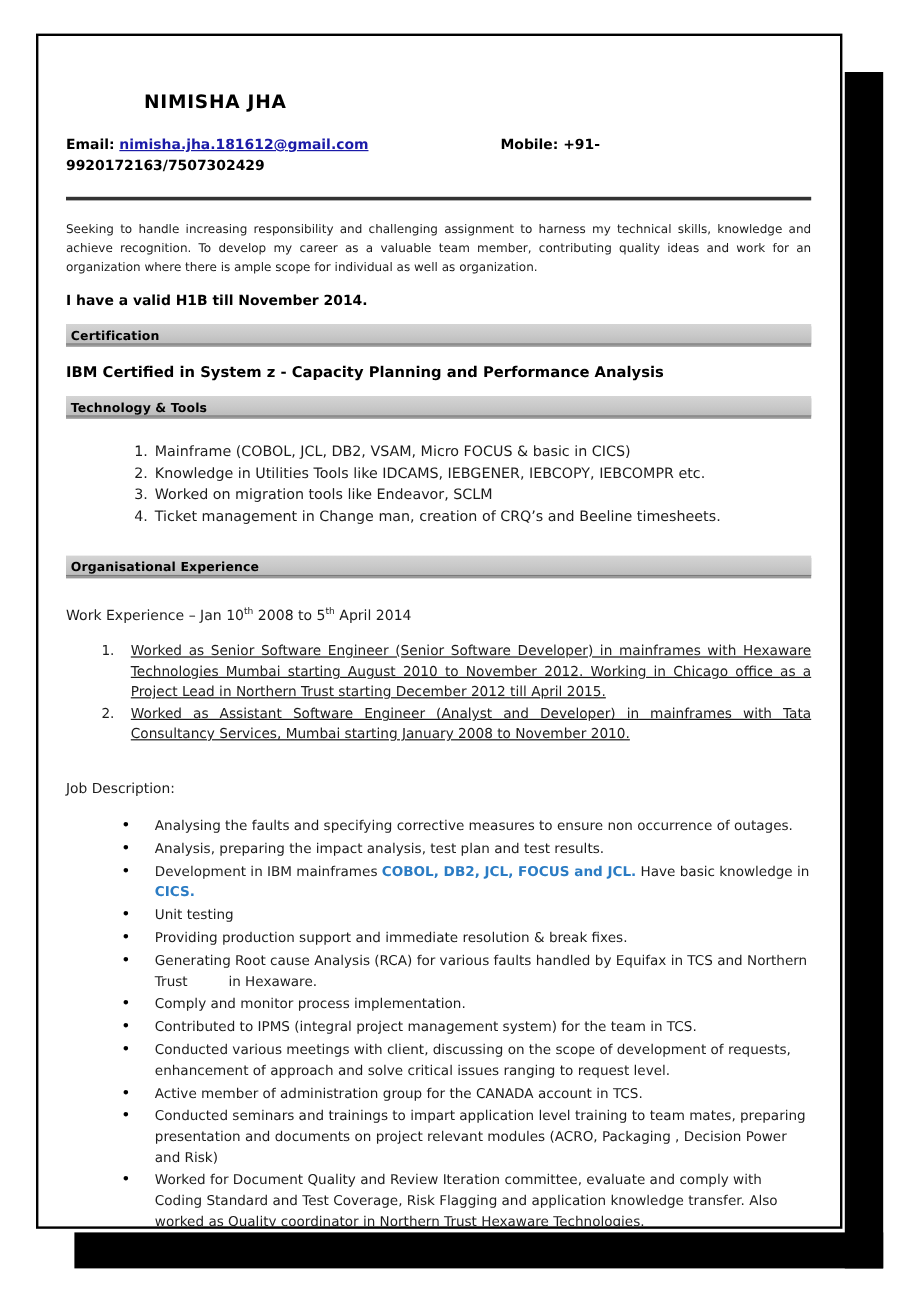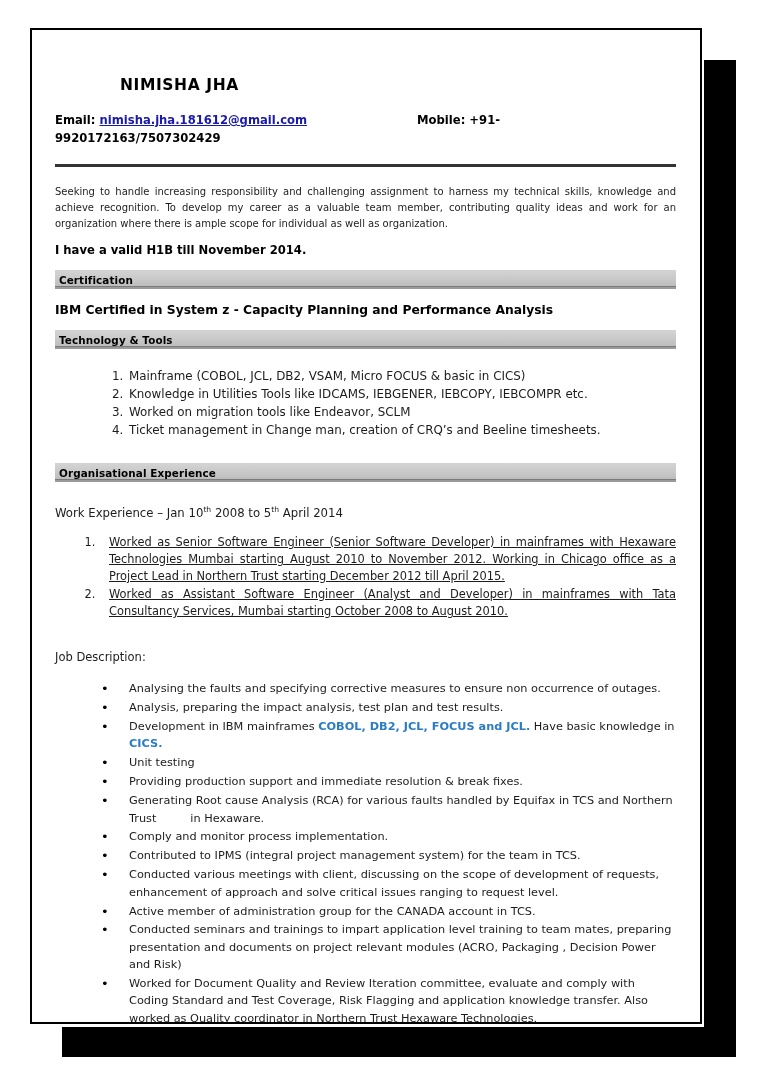--- a/index.html
+++ b/index.html
@@ -234,21 +234,21 @@
     <div class="section-bar" style="margin-top:24px;">
       <span class="section-bar-label">Organisational Experience</span>
     </div>
 
     <div class="work-exp-line">
       <span>Work Experience – Jan 10</span><sup>th</sup><span> 2008 to 5</span><sup>th</sup><span> April 2014</span>
     </div>
 
     <ol class="exp-list" type="1" style="list-style-type:decimal;">
       <li>Worked as Senior Software Engineer (Senior Software Developer) in mainframes with Hexaware Technologies Mumbai starting August 2010 to November 2012.  Working in Chicago office as a Project Lead in Northern Trust starting December 2012 till April 2015.</li>
-      <li>Worked as Assistant Software Engineer (Analyst and Developer) in mainframes with Tata Consultancy Services, Mumbai starting October 2008 to August 2010.</li>
+      <li>Worked as Assistant Software Engineer (Analyst and Developer) in mainframes with Tata Consultancy Services, Mumbai starting January 2008 to November 2010.</li>
     </ol>
 
     <div class="job-desc-title">Job Description:</div>
 
     <ul class="duties">
       <li>Analysing the faults and specifying corrective measures to ensure non occurrence of outages.</li>
       <li>Analysis, preparing the impact analysis, test plan and test results.</li>
       <li><span>Development in IBM mainframes </span><span class="hl-blue">COBOL, DB2, JCL, FOCUS and JCL.</span><span> Have basic knowledge in </span><span class="hl-blue">CICS.</span></li>
       <li>Unit testing</li>
       <li>Providing production support and immediate resolution &amp; break fixes.</li>

